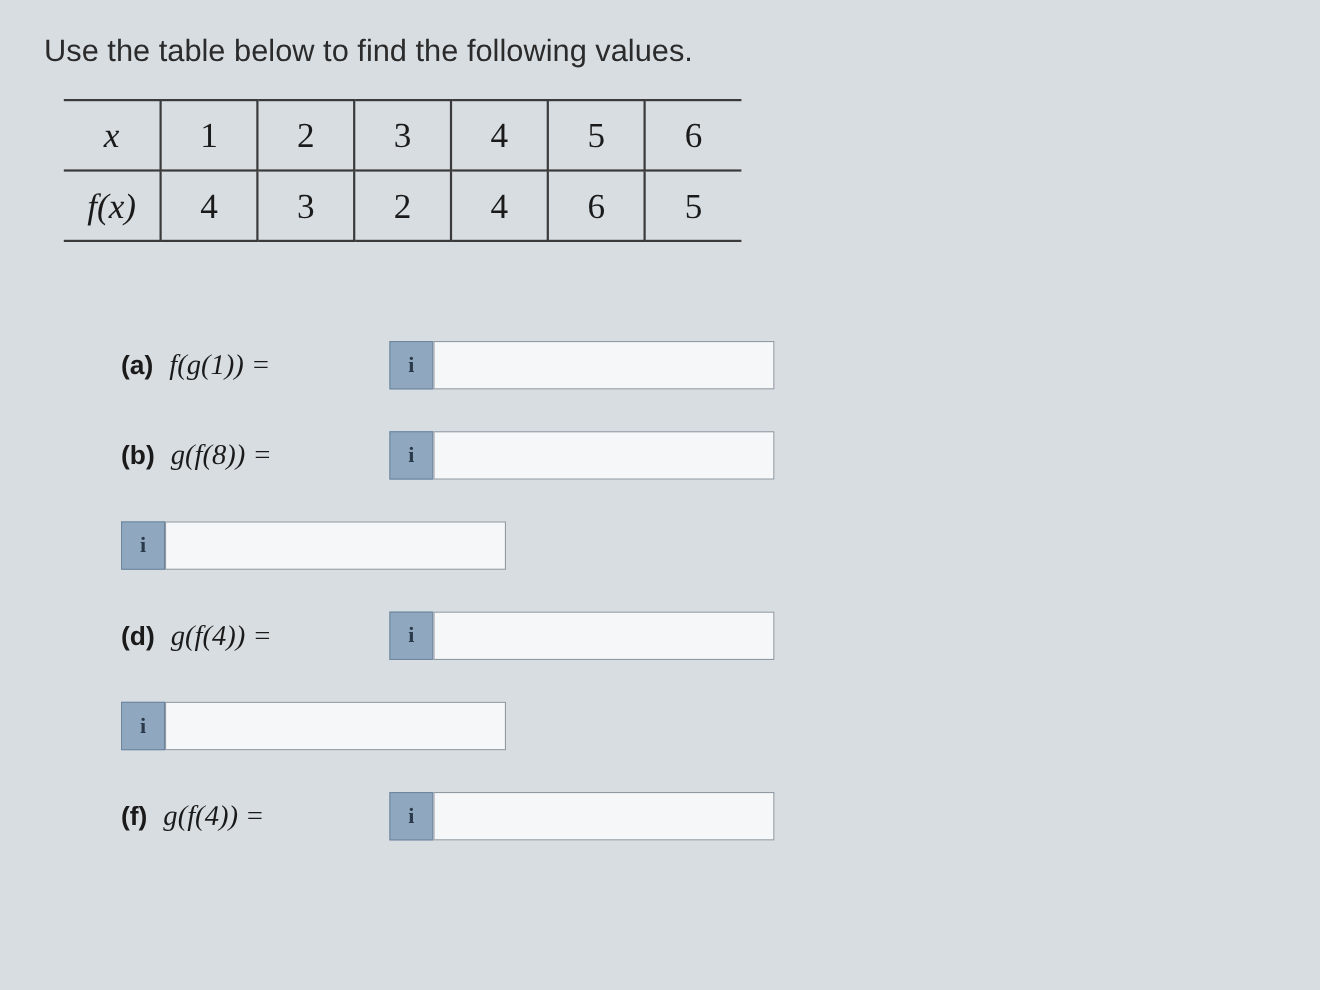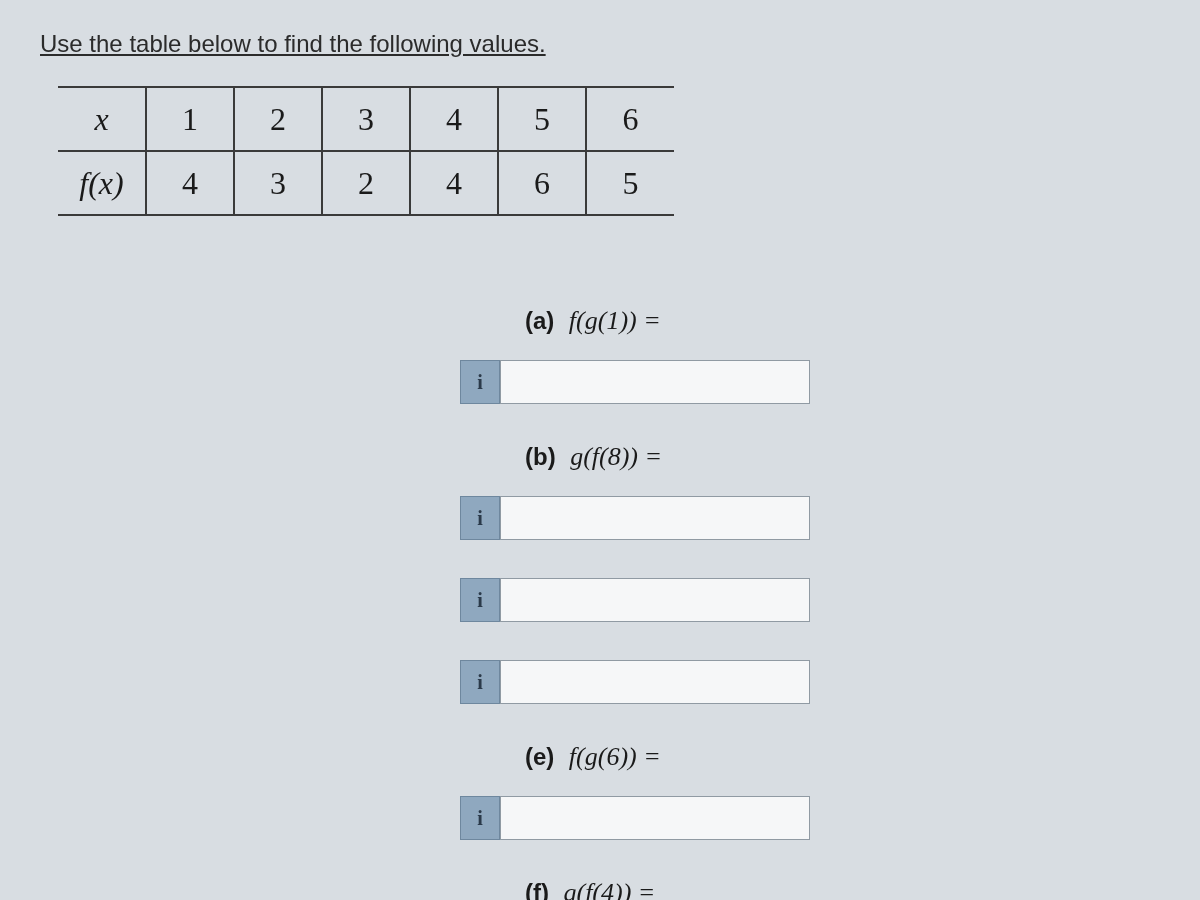--- a/index.html
+++ b/index.html
@@ -6,25 +6,24 @@
     body {
       background: #d8dde2;
       font-family: Georgia, 'Times New Roman', serif;
       padding: 30px 40px;
       width: 1200px;
       height: 900px;
       overflow: hidden;
       color: #1a1a1a;
     }
     .instruction {
-      font-size: 24px;
+      font-size: 28px;
       color: #2b2b2b;
       margin-bottom: 28px;
       font-family: -apple-system, 'Segoe UI', Arial, sans-serif;
-      text-decoration: underline;
     }
     .data-table {
       border-collapse: collapse;
       margin-bottom: 90px;
       margin-left: 18px;
     }
     .data-table td {
       width: 88px;
       height: 64px;
       text-align: center;
@@ -40,21 +39,20 @@
       font-family: Georgia, serif;
     }
     .questions {
       margin-left: 70px;
     }
     .q-row {
       display: flex;
       align-items: center;
       margin-bottom: 38px;
       gap: 24px;
-      flex-direction: column;
     }
     .q-label {
       font-size: 26px;
       font-family: Georgia, serif;
       min-width: 220px;
     }
     .q-letter { font-weight: 600; font-family: -apple-system, Arial, sans-serif; font-size: 24px; margin-right: 8px; }
     .fn { font-style: italic; }
     .answer-group {
       display: flex;
@@ -137,31 +135,31 @@
   </div>
 
   <div class="q-row">
     <div class="answer-group">
       <div class="info-btn">i</div>
       <input class="answer-input" type="text" style="">
     </div>
   </div>
 
   <div class="q-row">
+    <div class="q-label">
+      <span class="q-letter">(d)</span>
+      <span class="fn">g(f(4)) =</span>
+    </div>
     <div class="answer-group">
       <div class="info-btn">i</div>
       <input class="answer-input" type="text" style="">
     </div>
   </div>
 
   <div class="q-row">
-    <div class="q-label">
-      <span class="q-letter">(e)</span>
-      <span class="fn">f(g(6)) =</span>
-    </div>
     <div class="answer-group">
       <div class="info-btn">i</div>
       <input class="answer-input" type="text" style="">
     </div>
   </div>
 
   <div class="q-row">
     <div class="q-label">
       <span class="q-letter">(f)</span>
       <span class="fn">g(f(4)) =</span>

